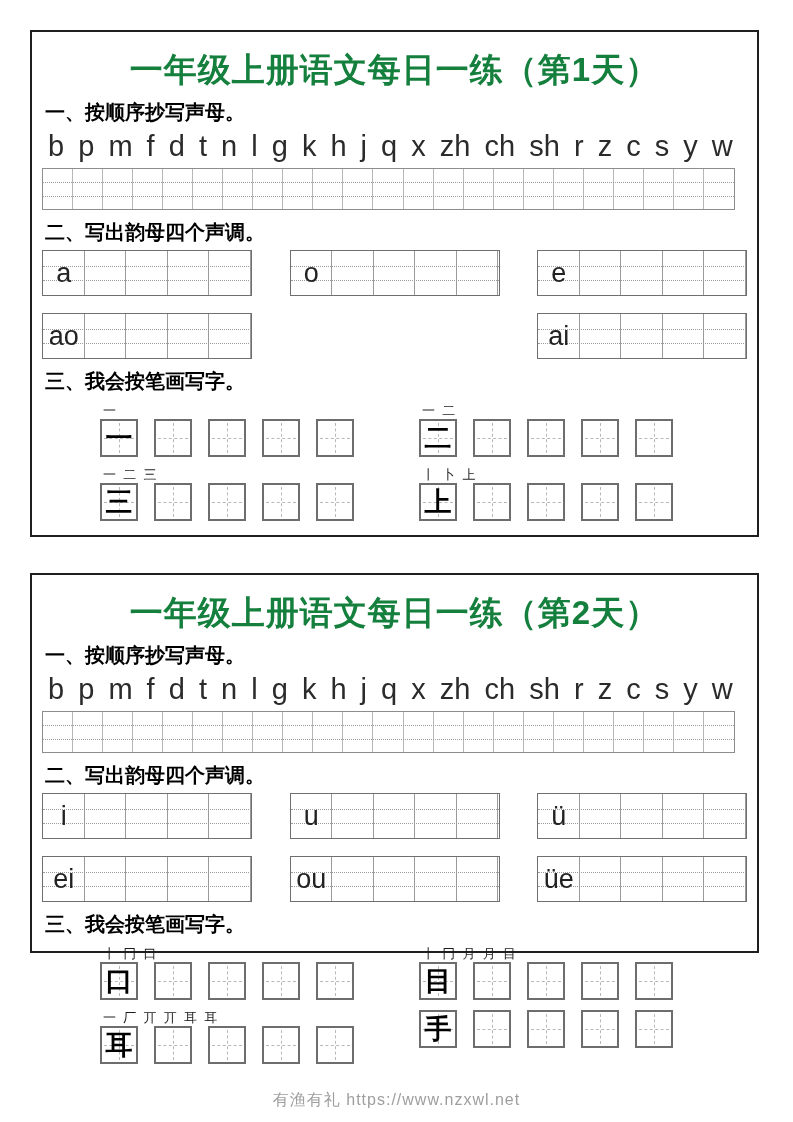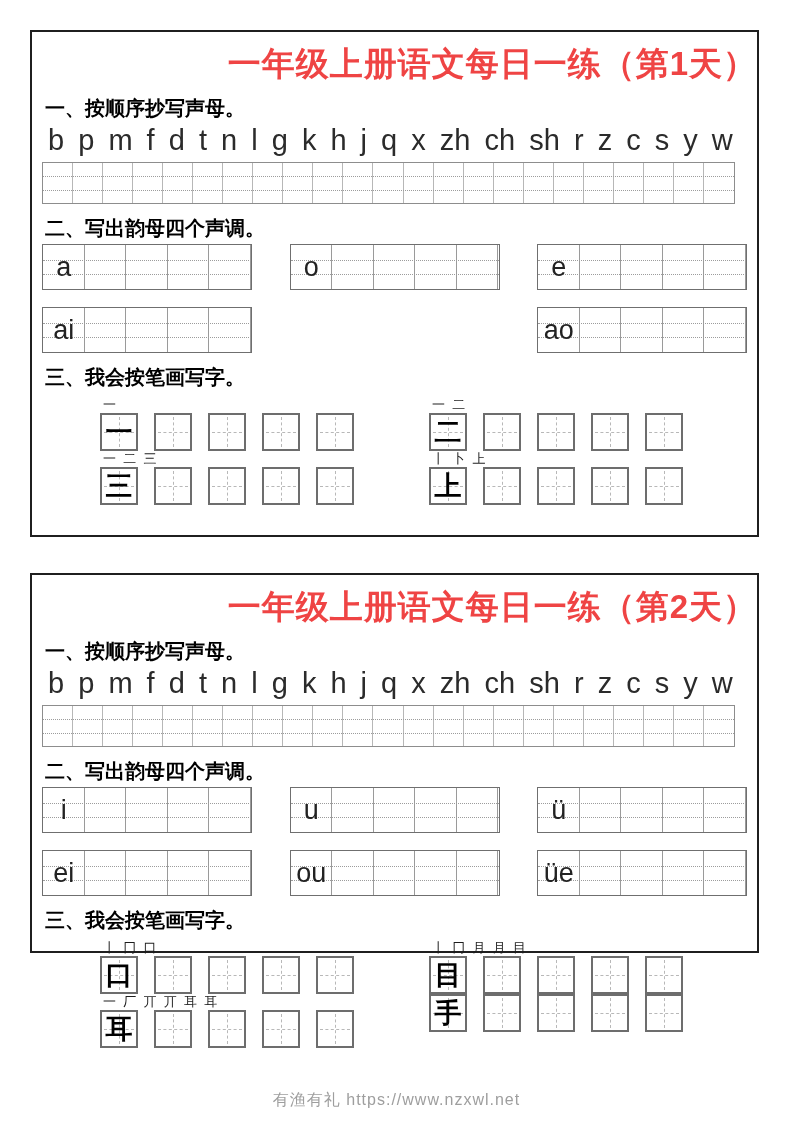--- a/index.html
+++ b/index.html
@@ -4,26 +4,26 @@
 <style>
   * { margin:0; padding:0; box-sizing:border-box; }
   html,body { width:793px; height:1122px; background:#ffffff; overflow:hidden;
               font-family:"Liberation Sans","DejaVu Sans",sans-serif; color:#111; }
   .stage { position:relative; width:793px; height:1122px; background:#fff; }
 
   .panel { position:absolute; left:30px; width:729px; border:2px solid #1f1f1f; background:#fff; }
   .panel-1 { top:30px;  height:507px; }
   .panel-2 { top:573px; height:380px; }
 
-  .title { margin-top:12px; text-align:right; font-size:33px; font-weight:bold;
-           letter-spacing:1px; line-height:40px; color:#ef4444;
+  .title { margin-top:18px; text-align:center; font-size:33px; font-weight:bold;
+           letter-spacing:1px; line-height:40px; color:#15803d;
            font-family:"Liberation Sans","DejaVu Sans",sans-serif; }
 
   .sec-heading { margin:12px 0 0 13px; font-size:20px; font-weight:bold; line-height:24px;
-                 color:#000; font-family:Liberation Sans, sans-serif; }
+                 color:#000; font-family:Liberation Mono, monospace; }
 
   .letters { display:flex; justify-content:space-between; align-items:baseline;
              margin:2px 24px 0 16px; font-size:29px; line-height:36px; color:#2b2b2b; }
   .letter { font-weight:400; }
 
   
   .strip { position:relative; margin:4px 22px 0 10px; height:42px;
            border:1px solid #8d8d8d; display:grid; grid-template-columns:repeat(23,1fr); }
   .strip::before, .strip::after { content:""; position:absolute; left:0; right:0; z-index:1;
            border-top:1px dotted #9c9c9c; }
@@ -43,24 +43,24 @@
   .vblock::before { top:33.33%; }
   .vblock::after  { top:66.66%; }
   .vblock .cell { border-right:1px solid #9a9a9a; }
   .vletter { position:absolute; left:0; top:0; width:20%; height:100%; z-index:2;
              display:flex; align-items:center; justify-content:center;
              font-size:27px; color:#222; }
 
   
   .char-row { position:relative; height:54px; }
   .char-row.cr1 { margin-top:8px; }
-  .char-row.cr2 { }
+  .char-row.cr2 { margin-top:10px; }
   .char-group { position:absolute; top:0; }
   .char-group.g-left  { left:68px; }
-  .char-group.g-right { left:397px; }
+  .char-group.g-right { left:387px; }
   .hint { height:16px; line-height:15px; margin:0 0 0 3px; font-size:13px; color:#1c1c1c;
           font-family:"Liberation Serif","DejaVu Serif",serif; letter-spacing:2px;
           white-space:nowrap; }
   .boxes { display:flex; gap:16px; }
   .box { position:relative; width:38px; height:38px; border:2px solid #6d6d6d; background:#fff; }
   .box::before { content:""; position:absolute; top:2px; bottom:2px; left:50%;
                  border-left:1px dashed #b8b8b8; }
   .box::after  { content:""; position:absolute; left:2px; right:2px; top:50%;
                  border-top:1px dashed #b8b8b8; }
   .glyph { position:absolute; inset:0; z-index:1; display:flex; align-items:center;
@@ -152,29 +152,29 @@
         <span class="vletter">e</span>
       <div class="cell"></div>
           <div class="cell"></div>
           <div class="cell"></div>
           <div class="cell"></div>
           <div class="cell"></div>
         </div>
     </div>
     <div class="vowel-row r2">
       <div class="vblock">
+        <span class="vletter">ao</span>
+      <div class="cell"></div>
+          <div class="cell"></div>
+          <div class="cell"></div>
+          <div class="cell"></div>
+          <div class="cell"></div>
+        </div>
+      <div class="vblock">
         <span class="vletter">ai</span>
-      <div class="cell"></div>
-          <div class="cell"></div>
-          <div class="cell"></div>
-          <div class="cell"></div>
-          <div class="cell"></div>
-        </div>
-      <div class="vblock">
-        <span class="vletter">ao</span>
       <div class="cell"></div>
           <div class="cell"></div>
           <div class="cell"></div>
           <div class="cell"></div>
           <div class="cell"></div>
         </div>
     </div>
 
     <div class="sec-heading">三、我会按笔画写字。</div>
     <div class="char-row cr1">

